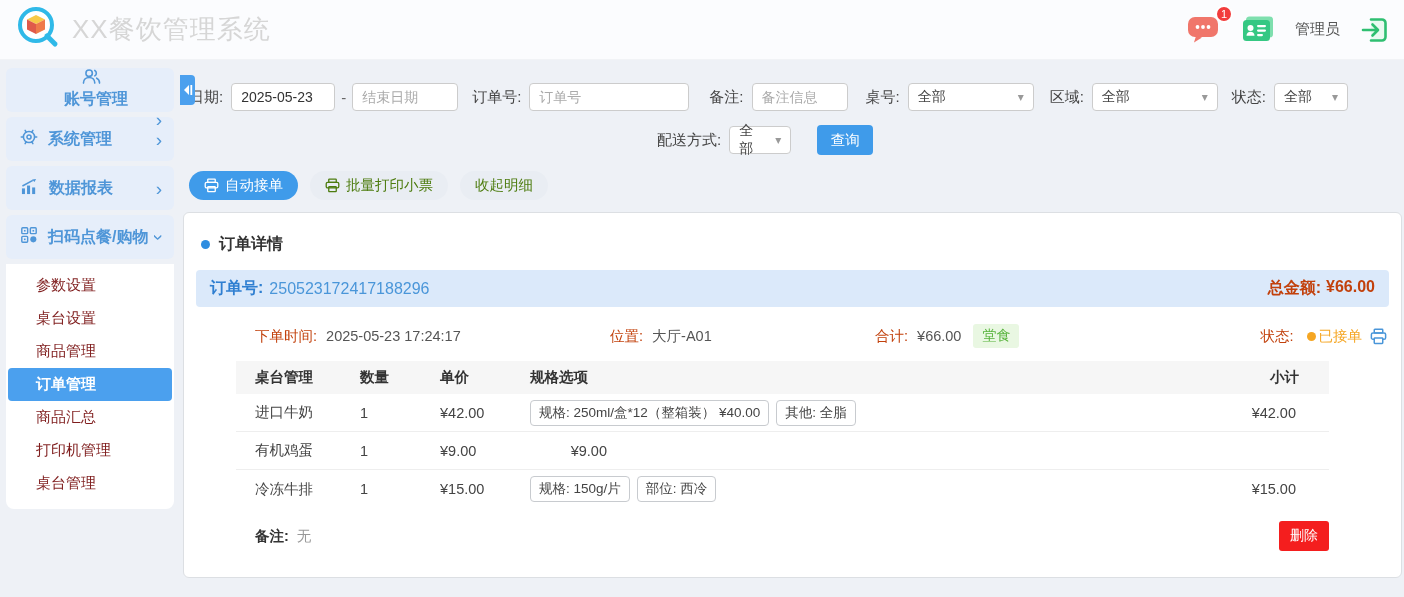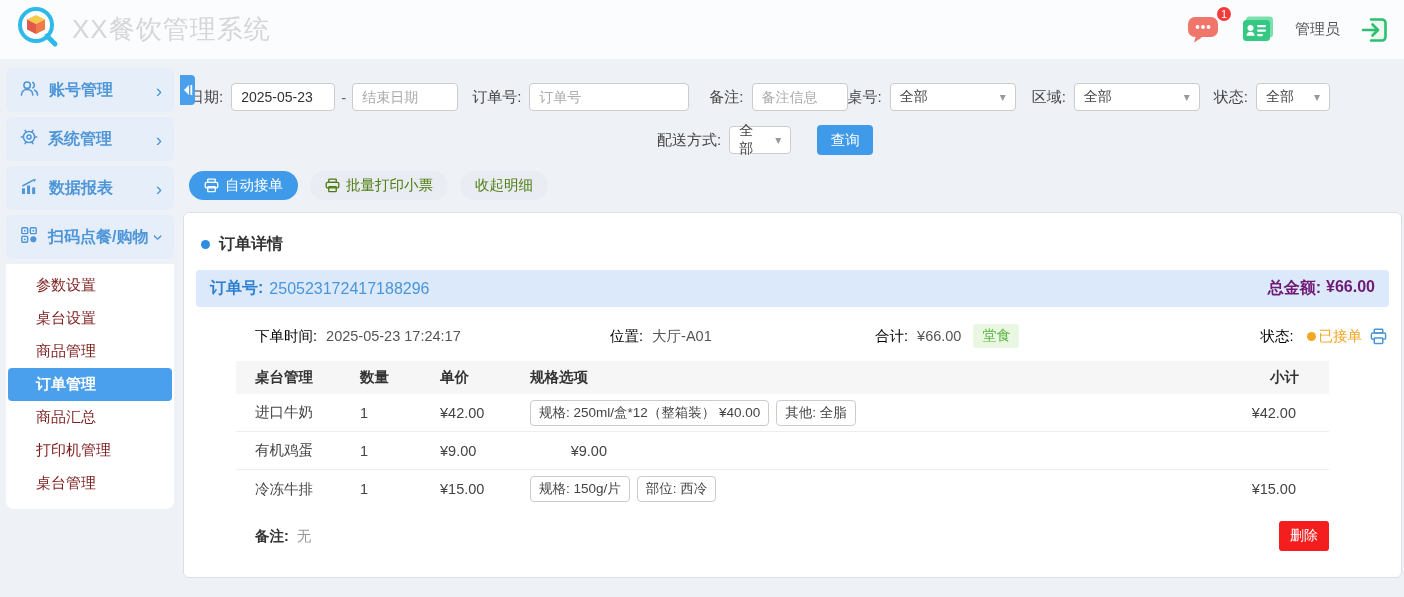--- a/index.html
+++ b/index.html
@@ -16,64 +16,64 @@
   .chat-wrap { position:relative; cursor:pointer; }
   .badge { position:absolute; top:-8px; right:-12px; min-width:18px; height:18px; background:#f23c3c; color:#fff;
            border-radius:50%; font-size:11px; display:flex; align-items:center; justify-content:center; border:2px solid #fff; }
   .username { font-size:15px; color:#555; }
   .idcard-wrap, .exit-wrap { cursor:pointer; display:flex; }
   
   .layout { display:flex; height:537px; position:relative; }
   aside { width:180px; flex:none; }
   .menu-item { margin:0 6px 5px 6px; height:44px; background:#e6eefa; border-radius:6px; display:flex; align-items:center;
                padding:0 12px 0 14px; color:#4f96d8; font-size:16px; font-weight:600; cursor:pointer; }
-  .menu-item:first-child { margin-top:8px; }
+  .menu-item:first-child { margin-top:8px;flex-direction:column; }
   .mi-label { margin-left:10px; white-space:nowrap; }
   .chev { margin-left:auto; font-size:19px; font-weight:400; line-height:1; color:#4f96d8; display:inline-block; }
   .chev.down { transform:rotate(90deg); }
   .submenu { margin:0 6px; background:#fff; border-radius:0 0 8px 8px; padding:5px 0 9px; }
   .submenu-item { height:33px; display:flex; align-items:center; padding-left:30px; font-size:15px; color:#7f1d1d; cursor:pointer; }
   .submenu-item.active { background:#4ba0ee; color:#fff; border-radius:4px; margin:0 2px; padding-left:28px; font-weight:600; }
   .collapse-tab { position:absolute; left:180px; top:15px; width:15px; height:30px; background:#4ba0ee;
                   border-radius:0 4px 4px 0; display:flex; align-items:center; justify-content:center; cursor:pointer; }
   
   main { flex:1; padding-top:23px; min-width:0; }
   .frow1 { display:flex; align-items:center; margin-left:9px; font-size:15px; color:#444; white-space:nowrap; }
   .flabel { margin-right:8px; }
   input.f-input { height:28px; border:1px solid #ccc; border-radius:4px; padding:0 9px; font-size:14px; color:#333;
                   font-family:inherit; outline:none; background:#fff; }
   input.f-input::placeholder { color:#aaa; }
   .in-date { width:104px; border-color:#999; }
   .in-end { width:106px; margin-left:6px; }
   .sep { margin-left:6px; color:#666; }
   .in-order { width:160px; border:2px solid #888; border-radius:5px; }
   .in-remark { width:96px; }
-  .ml14 { margin-left:14px; } .ml16 { margin-left:16px; } .ml18 { } .ml20 { margin-left:20px; }
+  .ml14 { margin-left:14px; } .ml16 { margin-left:16px; } .ml18 { margin-left:18px; } .ml20 { margin-left:20px; }
   .f-select { height:28px; border:1px solid #ccc; border-radius:4px; background:#fff; display:flex; align-items:center;
               padding:0 9px; font-size:14px; color:#444; cursor:pointer; }
   .f-select .arrow { margin-left:auto; color:#999; font-size:12px; padding-left:8px; }
   .sel-table { width:126px; } .sel-area { width:126px; } .sel-status { width:74px; } .sel-delivery { width:62px; }
   .frow2 { display:flex; align-items:center; margin-left:477px; margin-top:14px; font-size:15px; color:#444; }
   .search-btn { margin-left:26px; width:56px; height:30px; background:#3f9bea; color:#fff; border:none; border-radius:4px;
                 font-size:14.5px; cursor:pointer; font-family:inherit; }
   .toolbar { display:flex; gap:12px; margin:16px 0 0 9px; }
   .pill { height:29px; border-radius:15px; display:flex; align-items:center; padding:0 15px; font-size:14.5px; cursor:pointer; border:none; font-family:inherit;justify-content:center; }
   .pill .p-icon { display:flex; margin-right:6px; }
   .pill.primary { background:#3f9bea; color:#fff; }
   .pill.ghost { background:#e9edf3; color:#4d7c0f; }
   
   .order-card { margin:12px 2px 0 3px; background:#fff; border:1px solid #dcdfe3; border-radius:6px; height:366px; }
   .card-title { display:flex; align-items:center; padding:21px 0 15px 17px; font-size:16px; font-weight:700; color:#333; }
   .blue-dot { width:9px; height:9px; border-radius:50%; background:#2e8de0; margin-right:9px; }
   .order-bar { margin:0 12px; background:#dbe9fa; border-radius:4px; height:37px; display:flex; align-items:center; padding:0 14px; font-size:16px; }
   .ob-label { font-weight:700; color:#2f7fd1; margin-right:6px; }
   .ob-no { color:#4a96d9; }
-  .ob-total { margin-left:auto; font-weight:700; color:#701a75; display:flex; gap:5px; }
+  .ob-total { margin-left:auto; font-weight:700; color:#c2410c; display:flex; gap:5px; }
   .order-info { display:flex; align-items:center; padding:17px 14px 13px 71px; font-size:14.5px; }
-  .oi-label { color:#000000; margin-right:5px; }
+  .oi-label { color:#c2410c; margin-right:5px; }
   .oi-value { color:#555; }
   .oi-time { width:355px; } .oi-loc { width:265px; }
   .dine-badge { background:#e9f7e2; color:#57b33c; font-size:14px; padding:3px 9px; border-radius:3px; margin-left:12px; }
   .oi-status { margin-left:auto; display:flex; align-items:center; }
   .orange-dot { width:9px; height:9px; border-radius:50%; background:#f5a623; margin:0 3px 0 8px; }
   .status-text { color:#f5a623; }
   .status-print { display:flex; color:#4a96d9; margin-left:8px; cursor:pointer; }
   .items { margin:0 72px 0 52px; }
   .t-head { display:flex; align-items:center; background:#f6f6f6; height:33px; font-weight:700; font-size:14.5px; color:#333; }
   .t-row { display:flex; align-items:center; min-height:38px; border-bottom:1px solid #eee; font-size:14.5px; color:#444; }

